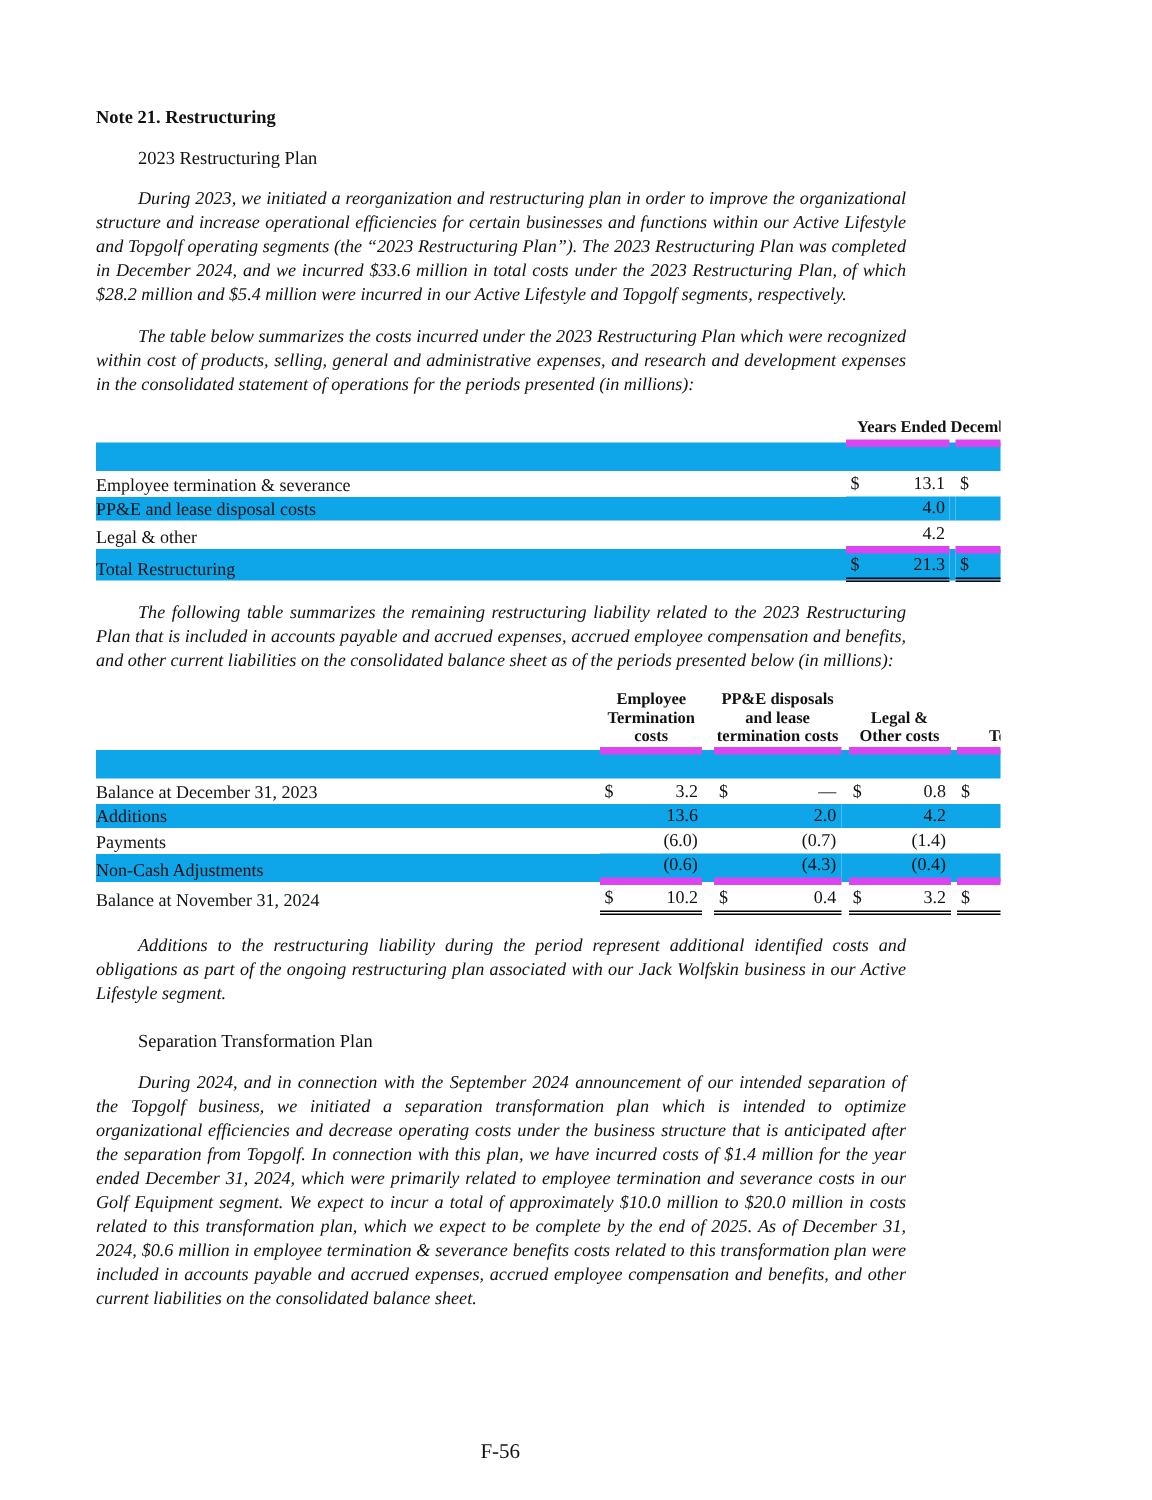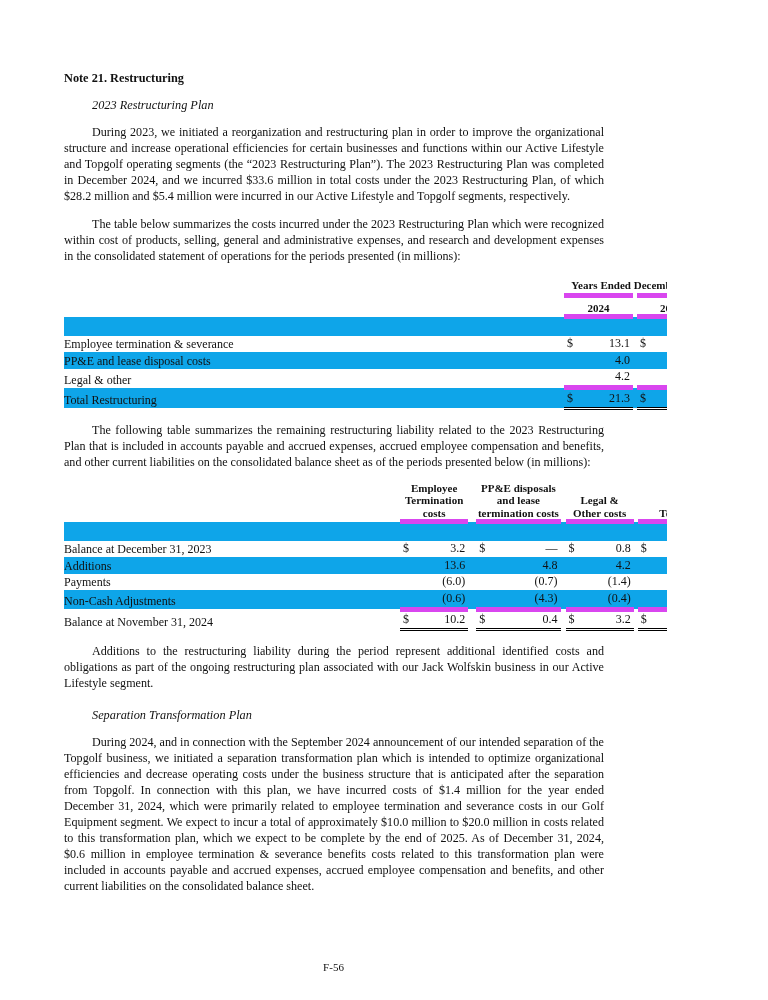--- a/index.html
+++ b/index.html
@@ -9,27 +9,27 @@
     background:#ffffff;
     font-family:"Liberation Serif", "DejaVu Serif", serif;
     color:#111111;
     overflow:hidden;
   }
   .content { padding:70px 63px 0 64px; }
   .note-title {
     font-size:12.3px; font-weight:bold; margin:0 0 11px 0; line-height:16px;
   }
   .sub-heading {
-    font-size:12.3px; font-style:italic; font-weight:normal;
+    font-size:12.3px; font-weight:normal;
     margin:0 0 11px 0; padding-left:28px; line-height:16px;
   }
   p.body-para {
     margin:0 0 12px 0;
     font-size:12.1px; line-height:16px;
-    text-align:justify; text-indent:28px;
+    text-align:justify; text-indent:28px;font-style:italic;
   }
   
   table.fin {
     border-collapse:collapse; table-layout:fixed;
     width:641px; font-size:12px;
     margin:2px 0 12px 0;
   }
   table.fin td { padding:0; height:16.5px; vertical-align:bottom; }
   td.lbl { padding-left:2px; white-space:nowrap; overflow:hidden; }
   td.numcol {}
@@ -45,21 +45,21 @@
     vertical-align:bottom; padding-bottom:2px;
   }
   .period-cell { position:relative; }
   .span-head {
     position:absolute; left:0; bottom:2px; width:141px;
     text-align:center; white-space:nowrap;
     font-weight:bold; font-size:11px;
   }
   .page-footer {
     position:absolute; left:0; right:0; top:961px;
-    text-align:center; font-size:11px;
+    text-align:center; font-size:14px;
   }
 </style>
 </head>
 <body>
 
 <div class="page">
   <div class="content">
 
     <div class="note-title">Note 21. Restructuring</div>
     <div class="sub-heading">2023 Restructuring Plan</div>
@@ -75,26 +75,20 @@
           <col style="width:68px">
         </colgroup>
       <tbody>
           <tr>
         <td class="lbl"></td>
         <td class="bb period-cell">
           <div class="span-head">Years Ended December 31,</div>
         </td>
         <td></td>
         <td class="bb"></td>
-      </tr>
-      <tr>
-        <td class="lbl"></td>
-        <td class="bb ch">2024</td>
-        <td></td>
-        <td class="bb ch">2023</td>
       </tr>
       <tr class="shaded">
         <td colspan="4"></td>
       </tr>
       <tr>
         <td class="lbl">Employee termination &amp; severance</td>
         <td class="numcol">
               <div class="cellflex">
                 <span class="cur">$</span>
                 <span class="val">13.1</span>
@@ -221,21 +215,21 @@
         <td class="numcol">
               <div class="cellflex">
                 <span class="cur"></span>
                 <span class="val">13.6</span>
               </div>
             </td>
         <td></td>
         <td class="numcol">
               <div class="cellflex">
                 <span class="cur"></span>
-                <span class="val">4.8</span>
+                <span class="val">2.0</span>
               </div>
             </td>
         <td></td>
         <td class="numcol">
               <div class="cellflex">
                 <span class="cur"></span>
                 <span class="val">4.2</span>
               </div>
             </td>
         <td></td>

